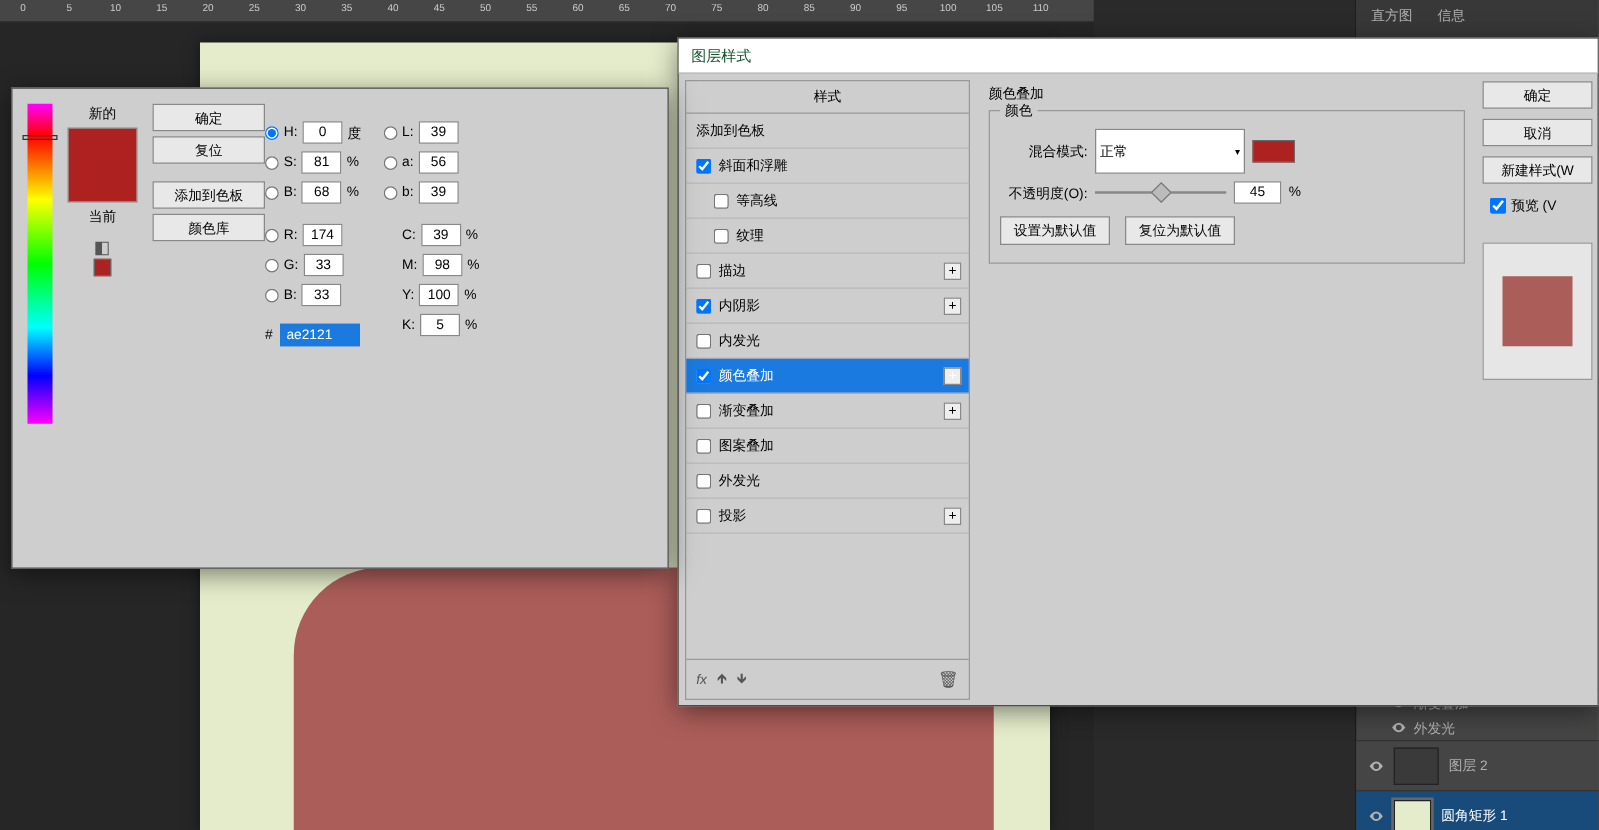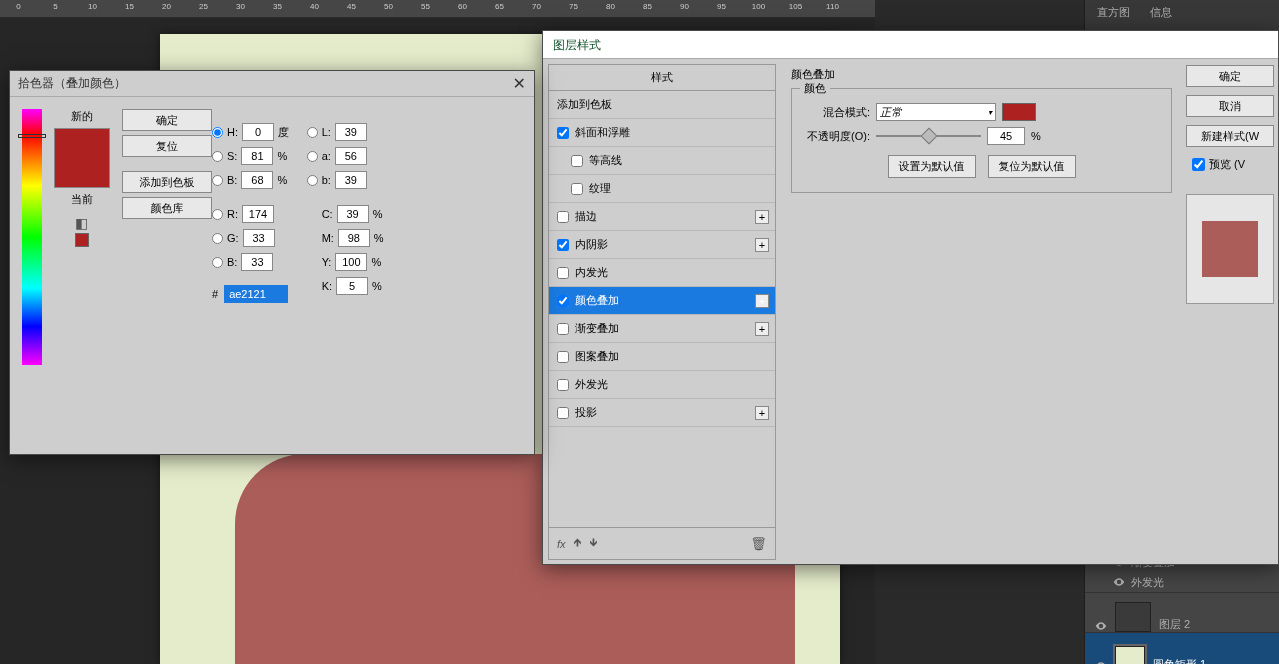--- a/index.html
+++ b/index.html
@@ -12,21 +12,21 @@
 .doc-bg { position: absolute; top: 16px; left: 160px; width: 680px; height: 630px; background: #e5eccb; box-shadow: 0 0 10px rgba(0,0,0,0.5); }
 .shape { position: absolute; top: 420px; left: 75px; width: 560px; height: 300px; background: #ab5d59; border-radius: 70px; }
 
 .right-panel { position: absolute; top: 0; right: 0; width: 195px; height: 664px; background: #454545; border-left: 1px solid #1e1e1e; }
 .panel-tabs { height: 24px; background: #383838; display: flex; font-size: 11px; color: #b0b0b0; align-items: center; padding-left: 8px; gap: 12px; }
 .panel-tabs span { padding: 4px 4px; }
 .panel-empty { height: 528px; background: #383838; border-bottom: 1px solid #1e1e1e; }
 .layers { font-size: 11px; color: #b0b0b0; }
 .layer-row { display: flex; align-items: center; height: 20px; padding-left: 28px; gap: 6px; }
 .eye-icon { width: 12px; height: 12px; color: #b0b0b0; }
-.layer-big { display: flex; align-items: flex-end; height: 40px; padding-left: 10px; gap: 8px; background: #454545; border-top: 1px solid #333; }
+.layer-big { display: flex; align-items: center; height: 40px; padding-left: 10px; gap: 8px; background: #454545; border-top: 1px solid #333; }
 .thumb { width: 36px; height: 30px; background: #3a3a3a; border: 1px solid #222; }
 .thumb.sel { width: 30px; height: 26px; background: #e5eccb; outline: 2px solid #666; }
 .layer-selected { background: #184a7a !important; color: #fff !important; }
 
 
 .ls-dialog { position: absolute; top: 30px; left: 542px; width: 737px; height: 535px; background: #cecece; border: 1px solid #4a4a4a; box-shadow: 0 4px 20px rgba(0,0,0,0.5); }
 .ls-title { height: 28px; background: #fff; font-size: 12px; color: #14532d; padding: 6px 10px; border-bottom: 1px solid #aaa; }
 .ls-body { display: flex; height: 506px; }
 .ls-styles { width: 228px; border-right: 1px solid #999; display: flex; flex-direction: column; margin: 5px; background: #cecece; border: 1px solid #999; }
 .ls-styles-head { font-size: 11px; text-align: center; padding: 5px; border-bottom: 1px solid #999; }
@@ -35,21 +35,21 @@
 .ls-item input[type=checkbox] { width: 12px; height: 12px; }
 .ls-plus { position: absolute; right: 6px; width: 14px; height: 14px; border: 1px solid #888; background: #eee; text-align: center; line-height: 12px; font-size: 11px; }
 .ls-footer { margin-top: auto; padding: 6px 8px; display: flex; align-items: center; gap: 8px; font-size: 11px; color: #555; border-top: 1px solid #999; }
 .ls-footer .trash { margin-left: auto; font-size: 13px; }
 
 .ls-settings { flex: 1; padding: 8px 10px; font-size: 11px; }
 .fieldset { border: 1px solid #999; padding: 8px; margin-bottom: 10px; position: relative; }
 .fieldset-title { position: absolute; top: -8px; left: 8px; background: #cecece; padding: 0 4px; font-size: 11px; }
 .row { display: flex; align-items: center; gap: 6px; margin: 6px 0; }
 .row label { min-width: 70px; text-align: right; }
-.select { flex: 1; max-width: 120px; height: 18px; background: #fff; border: 1px solid #888; font-size: 11px; padding: 0 3px; display: flex; align-items: center; justify-content: space-between; font-style: italic; }
+.select { flex: 1; max-width: 120px; height: 36px; background: #fff; border: 1px solid #888; font-size: 11px; padding: 0 3px; display: flex; align-items: center; justify-content: space-between; }
 .tri { font-size: 8px; }
 .swatch { width: 34px; height: 18px; background: #ae2121; border: 1px solid #666; }
 .slider { flex: 1; max-width: 105px; height: 14px; position: relative; }
 .slider-track { position: absolute; top: 6px; left: 0; right: 0; height: 2px; background: #888; }
 .slider-thumb { position: absolute; top: 1px; left: 45%; width: 12px; height: 12px; background: #bbb; border: 1px solid #777; transform: rotate(45deg); }
 .numbox { width: 38px; height: 18px; background: #fff; border: 1px solid #888; font-size: 11px; text-align: center; }
 .btn-sm { padding: 3px 10px; font-size: 11px; background: #e8e8e8; border: 1px solid #888; cursor: pointer; }
 
 .ls-right { width: 96px; padding: 6px 4px; display: flex; flex-direction: column; gap: 8px; align-items: stretch; }
 .ls-btn { height: 22px; font-size: 11px; background: #e8e8e8; border: 1px solid #888; cursor: pointer; }
@@ -217,21 +217,21 @@
         </div>
         <div class="row">
           <label>不透明度(O):</label>
           <div class="slider">
             <div class="slider-track"></div>
               <div class="slider-thumb"></div>
           </div>
           <input class="numbox" value="45" style="">
           <span>%</span>
         </div>
-        <div class="row" style="justify-content:center; gap:12px; margin-top:10px;">
+        <div class="row" style="justify-content:flex-start; gap:12px; margin-top:10px;">
           <button class="btn-sm">设置为默认值</button>
           <button class="btn-sm">复位为默认值</button>
         </div>
       </div>
     </div>
 
     <div class="ls-right">
       <button class="ls-btn">确定</button>
       <button class="ls-btn">取消</button>
       <button class="ls-btn">新建样式(W</button>
@@ -240,24 +240,20 @@
         <span>预览 (V</span>
       </div>
       <div class="ls-preview">
         <div class="ls-preview-box"></div>
       </div>
     </div>
   </div>
 </div>
 
 <div class="cp-dialog">
-  <div class="cp-titlebar">
-    <span>拾色器（叠加颜色）</span>
-    <span class="cp-close">✕</span>
-  </div>
   <div class="cp-body">
     <div class="cp-hue">
       <div class="cp-hue-mark"></div>
     </div>
 
     <div style="display:flex; flex-direction:row;">
       <div style="display:flex; gap:12px;">
         <div class="cp-mid">
           <span>新的</span>
           <div class="cp-newcur">

